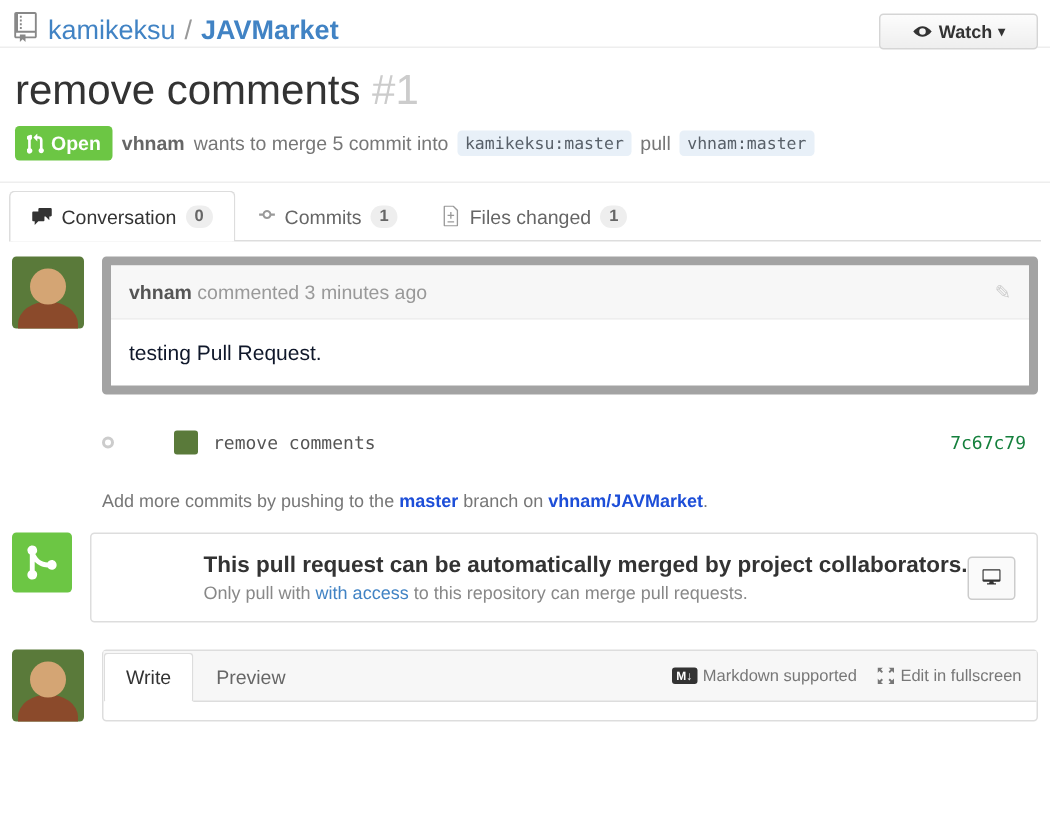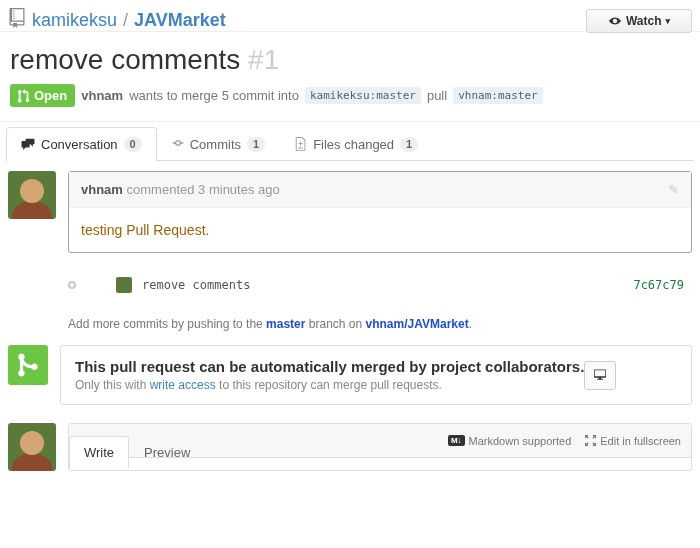--- a/index.html
+++ b/index.html
@@ -24,43 +24,43 @@
 .tabnav{display:flex;margin:0 6px;border-bottom:1px solid #ddd;padding-top:4px}
 .tabnav-tab{padding:9px 14px;color:#666;border:1px solid transparent;border-bottom:none;display:flex;gap:6px;cursor:pointer;font-size:13px;position:relative;top:1px}
 .tabnav-tab.selected{background:#fff;border-color:#ddd;border-radius:4px 4px 0 0;color:#333}
 .counter{background:#eee;color:#666;border-radius:8px;padding:1px 6px;font-size:11px;font-weight:bold}
 .timeline{padding:10px 8px 0}
 .timeline-item{display:flex;gap:12px;margin-bottom:0}
 .avatar{width:48px;height:48px;border-radius:3px;background:#5a7a3a;flex-shrink:0;position:relative;overflow:hidden}
 .avatar::after{content:'';position:absolute;width:24px;height:24px;background:#d4a574;border-radius:50%;top:8px;left:12px}
 .avatar::before{content:'';position:absolute;width:40px;height:30px;background:#8b4a2b;border-radius:50% 50% 0 0;top:30px;left:4px}
 .avatar-sm{width:16px;height:16px;border-radius:2px;background:#5a7a3a;display:inline-block;vertical-align:middle;position:relative;overflow:hidden}
-.comment-box{flex:1;border:1px solid #a3a3a3;border-radius:3px}
+.comment-box{flex:1;border:6px solid #a3a3a3;border-radius:3px}
 .comment-header{background:#f7f7f7;border-bottom:1px solid #eee;padding:10px 12px;color:#999;font-size:13px;display:flex;justify-content:space-between;align-items:center}
 .comment-header .author{font-weight:bold;color:#555}
 .comment-header .pencil{color:#ccc;cursor:pointer}
-.comment-body{padding:14px 12px;font-size:14px;color:#a16207}
+.comment-body{padding:14px 12px;font-size:14px;color:#0f172a}
 .commit-line{margin:14px 0 14px 60px;padding:10px 0;display:flex;align-items:center;justify-content:space-between;font-size:13px;color:#777;position:relative}
 .commit-left{display:flex;align-items:center;gap:10px}
 .commit-dot{width:8px;height:8px;border:2px solid #ccc;border-radius:50%;background:#fff}
 .commit-msg{font-family:Consolas,monospace;font-size:12px;color:#555}
 .commit-sha{font-family:Consolas,monospace;font-size:12px;color:#15803d;margin-right:8px}
 .push-hint{margin:8px 0 14px 60px;font-size:12px;color:#777}
 .push-hint b{color:#1d4ed8}
 .merge-avatar{width:40px;height:40px;background:#6cc644;border-radius:3px;display:flex;align-items:center;justify-content:center;flex-shrink:0}
 .merge-avatar svg{fill:#fff}
-.merge-box{flex:1;border:1px solid #ddd;border-radius:3px;padding:12px 14px;display:flex;justify-content:flex-start;align-items:center}
+.merge-box{flex:1;border:1px solid #ddd;border-radius:3px;padding:12px 14px;display:flex;justify-content:flex-end;align-items:center}
 .merge-title{font-weight:bold;font-size:15px;margin-bottom:3px;color:#333}
 .merge-sub{font-size:12px;color:#888}
 .merge-sub a{color:#4183c4}
 .desktop-btn{border:1px solid #ccc;border-radius:3px;padding:6px 8px;background:#fafafa;cursor:pointer}
 .new-comment{display:flex;gap:12px;padding:0 8px 10px;margin-top:18px}
 .comment-form{flex:1;border:1px solid #ddd;border-radius:3px}
 .comment-tabs{display:flex;background:#f7f7f7;border-bottom:1px solid #ddd;align-items:center;padding:0 10px 0 0}
-.ctab{padding:8px 14px;font-size:13px;color:#666;cursor:pointer;border:1px solid transparent;position:relative;top:12px}
+.ctab{padding:8px 14px;font-size:13px;color:#666;cursor:pointer;border:1px solid transparent;position:relative;top:1px}
 .ctab.sel{background:#fff;border-color:#ddd;border-bottom-color:#fff;border-radius:3px 3px 0 0;color:#333}
 .comment-tabs-right{margin-left:auto;display:flex;gap:14px;font-size:11px;color:#777}
 .comment-tabs-right span{display:flex;align-items:center;gap:4px;cursor:pointer}
 .md-badge{background:#333;color:#fff;font-size:8px;font-weight:bold;padding:1px 3px;border-radius:2px}
 .textarea-wrap{padding:10px}
 .textarea{width:100%;border:1px solid #ddd;border-radius:3px;padding:8px;font-size:13px;color:#999;background:#fafafa;min-height:30px}
 </style>
 </head>
 <body>
 
@@ -158,21 +158,21 @@
   <div class="timeline-item">
     <div class="merge-avatar">
       <svg width="22" height="26" viewBox="0 0 12 16">
           <path d="M10 7c-.73 0-1.38.41-1.73 1.02V8C7.22 7.98 6 7.64 5.14 6.98c-.75-.58-1.5-1.61-1.89-2.44A1.993 1.993 0 002 .99C.89.99 0 1.89 0 3a2 2 0 001 1.72v6.56c-.59.35-1 .99-1 1.72 0 1.11.89 2 2 2a1.993 1.993 0 001-3.72V7.67c.67.7 1.44 1.27 2.3 1.69.86.42 2.03.63 2.97.64v-.02c.36.61 1 1.02 1.73 1.02 1.11 0 2-.89 2-2 0-1.11-.89-2-2-2z"></path>
         </svg>
     </div>
     <div class="merge-box">
       <div>
         <div class="merge-title">This pull request can be automatically merged by project collaborators.</div>
         <div class="merge-sub">
-          <span>Only this with </span><a>write access</a><span> to this repository can merge pull requests.</span>
+          <span>Only pull with </span><a>with access</a><span> to this repository can merge pull requests.</span>
         </div>
       </div>
       <button class="desktop-btn">
         <svg width="14" height="12" viewBox="0 0 16 16">
             <path fill="#333" d="M15 2H1c-.55 0-1 .45-1 1v9c0 .55.45 1 1 1h5.34l-.5 1.5H4v1h8v-1h-1.84l-.5-1.5H15c.55 0 1-.45 1-1V3c0-.55-.45-1-1-1zm0 9H1V3h14v8z"></path>
           </svg>
       </button>
     </div>
   </div>
 </div>

